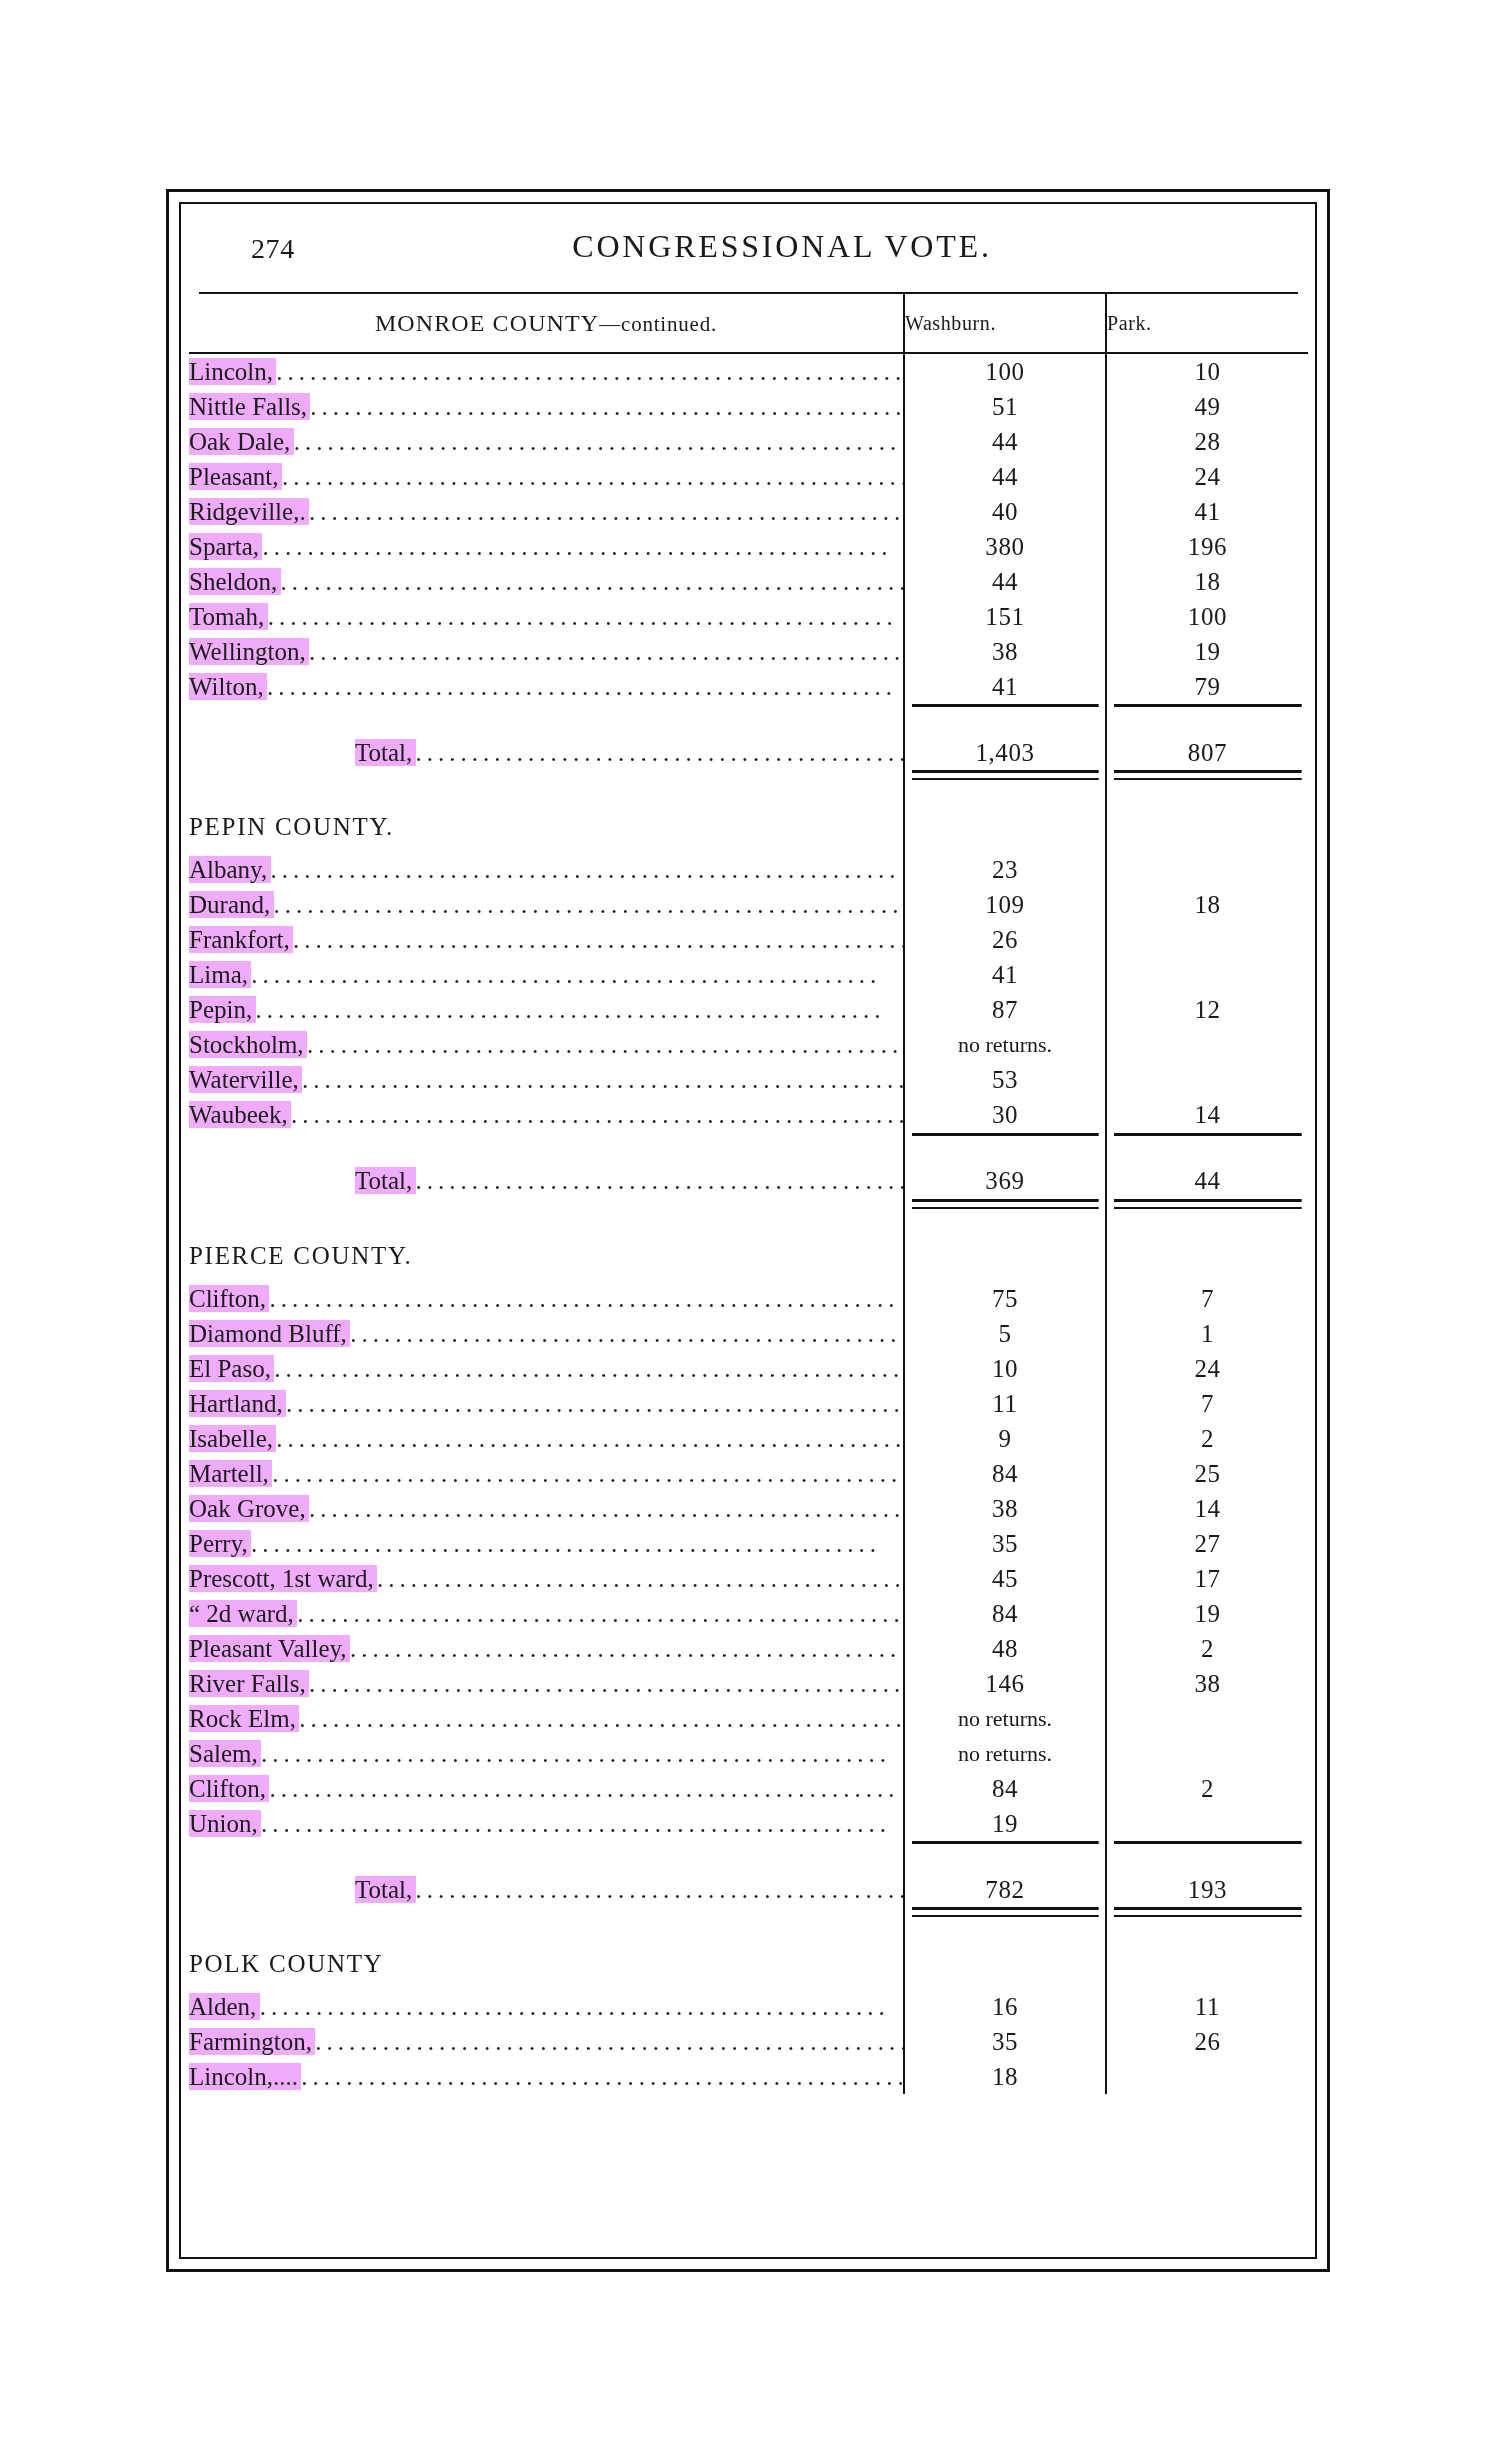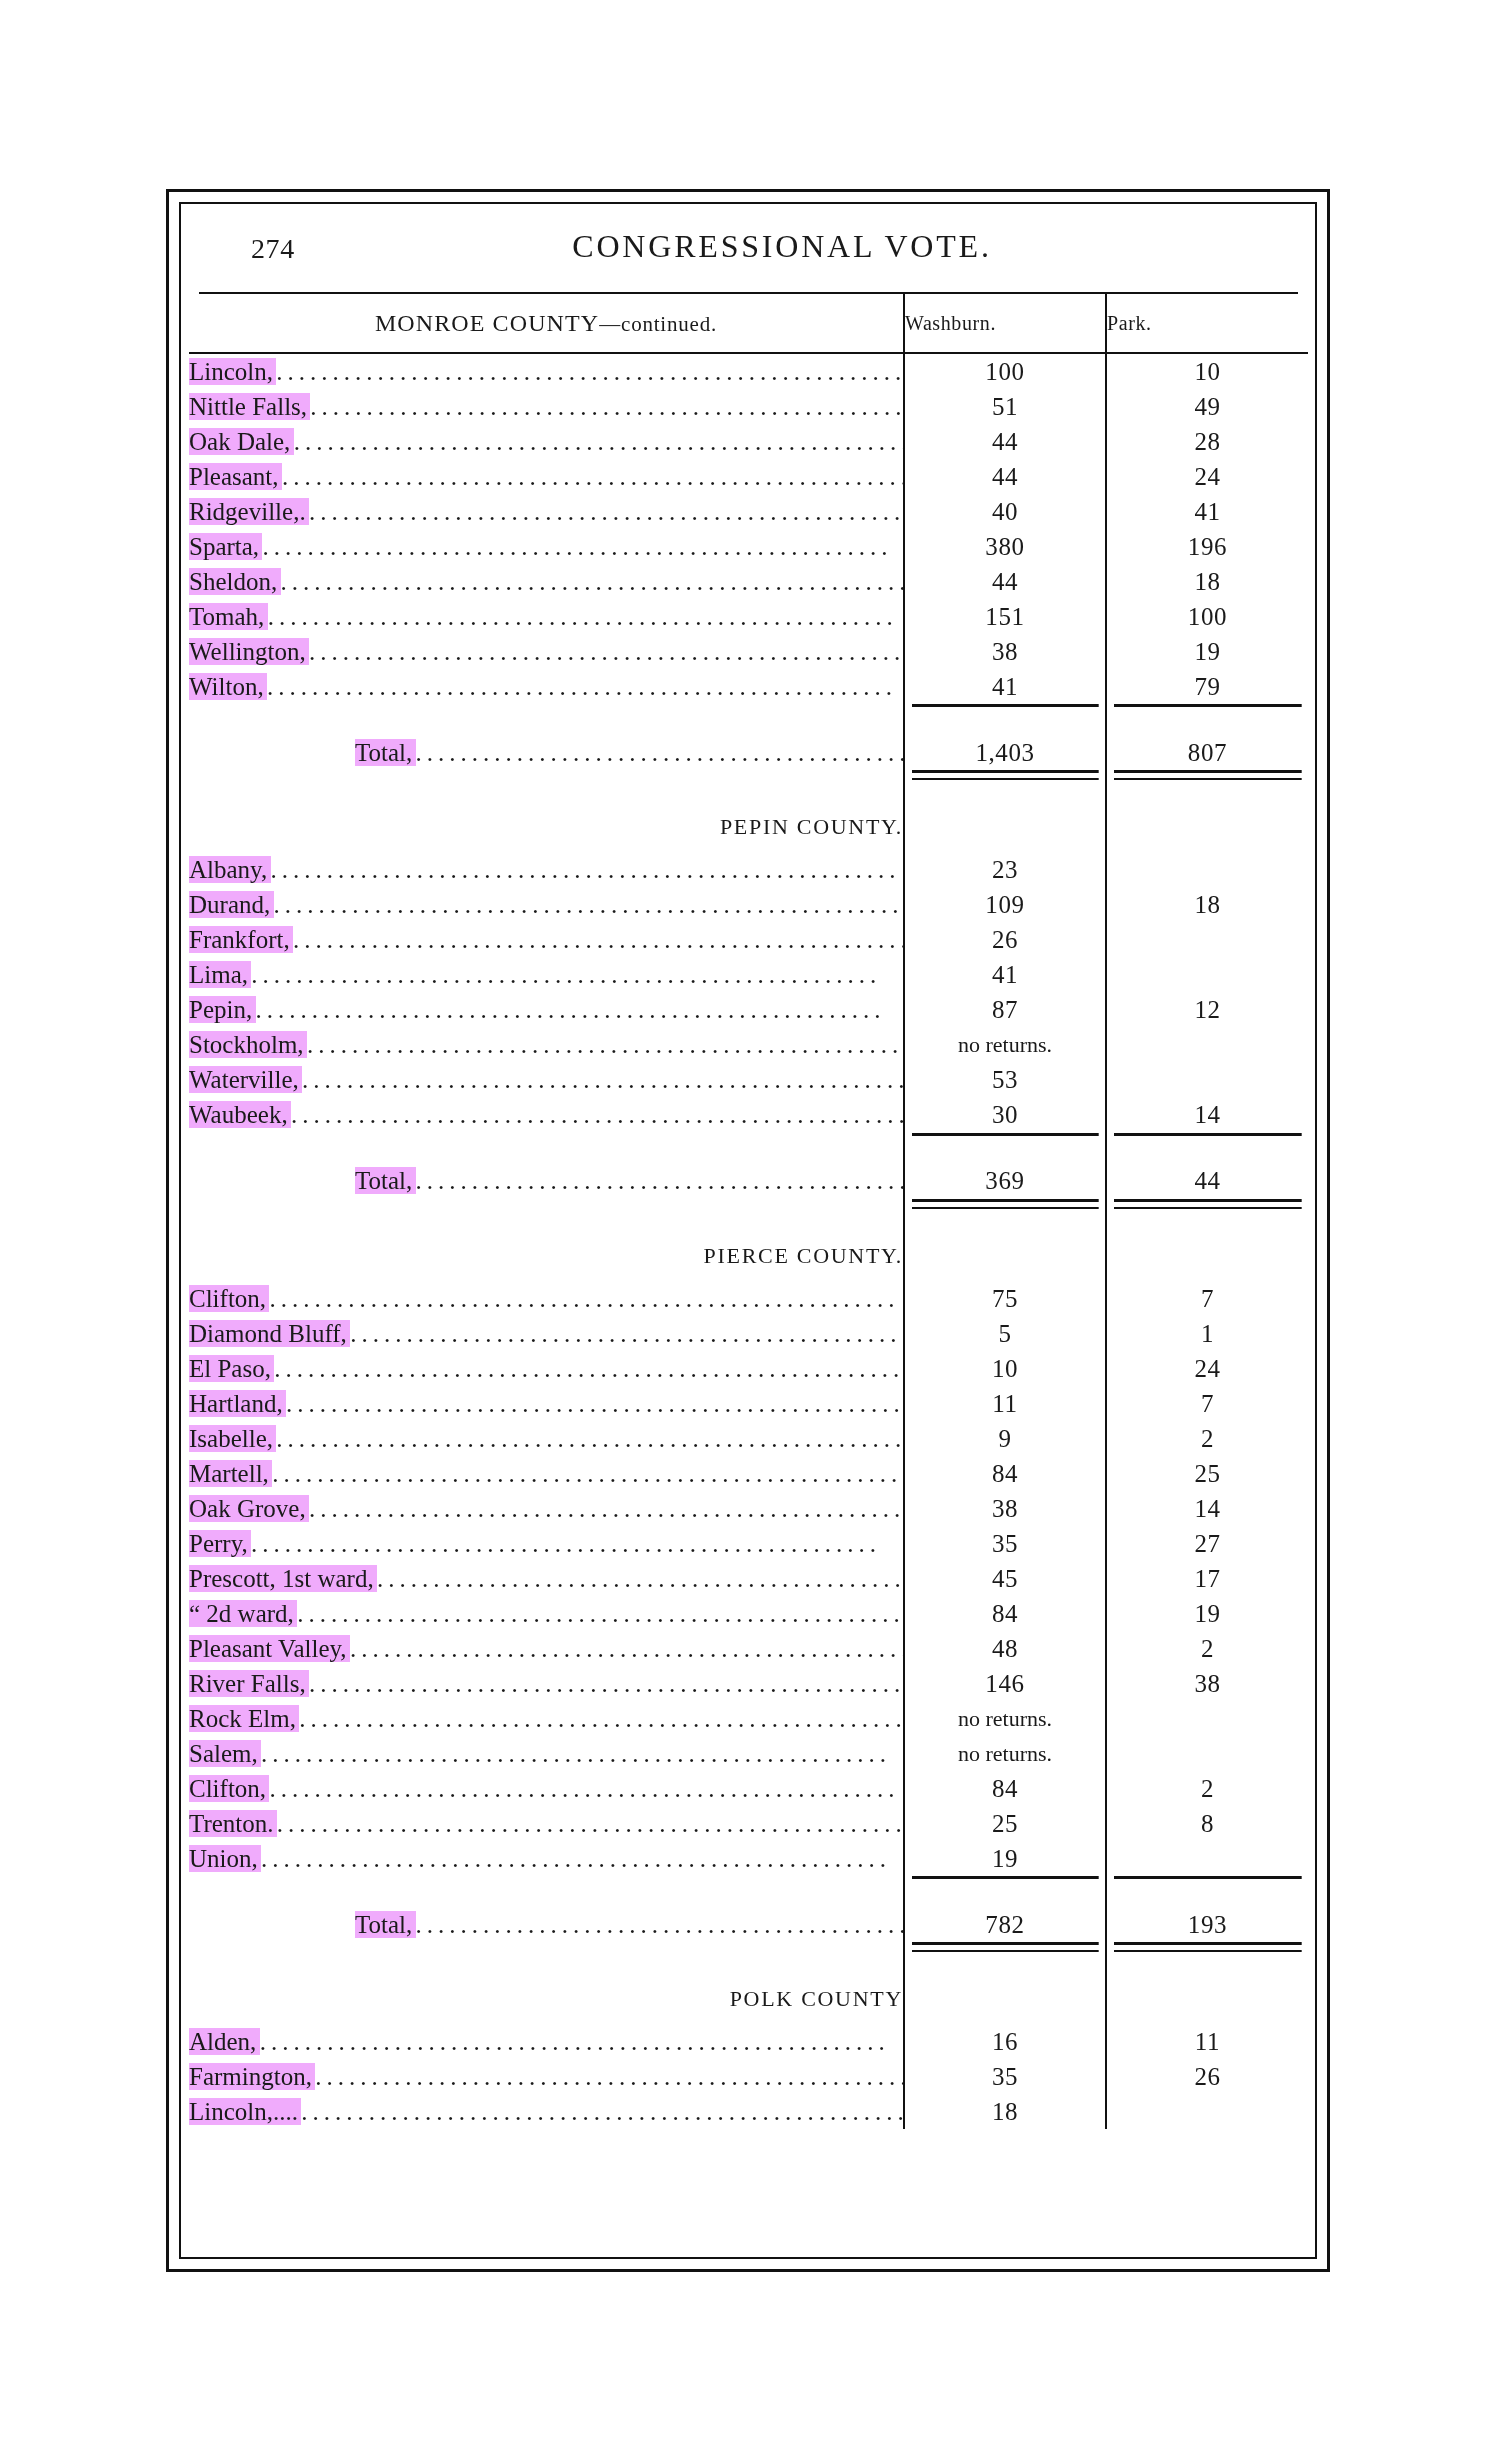--- a/index.html
+++ b/index.html
@@ -149,23 +149,23 @@
     height: 35px;
     letter-spacing: 0.6px;
   }
   td.num.noret {
     font-size: 22px;
     letter-spacing: 0;
   }
 
   
   td.county-head {
-    text-align: right;
+    text-align: left;
     font-variant: small-caps;
-    font-size: 22px;
+    font-size: 25px;
     letter-spacing: 1.7px;
     height: 51px;
     padding-right: 128px;
     vertical-align: bottom;
     padding-bottom: 4.4px;
   }
 
   
   tr.total td.name {
     text-align: left;
@@ -518,27 +518,20 @@
         </tr>
         <tr>
           <td class="name">
             <span class="leaders"><span class="lbl">Clifton,</span><span class="dots">........................................................</span></span>
           </td>
           <td class="num col-wash">84</td>
           <td class="num col-park">2</td>
         </tr>
         <tr>
           <td class="name">
-            <span class="leaders"><span class="lbl">Trenton.</span><span class="dots">........................................................</span></span>
-          </td>
-          <td class="num col-wash">25</td>
-          <td class="num col-park">8</td>
-        </tr>
-        <tr>
-          <td class="name">
             <span class="leaders"><span class="lbl">Union,</span><span class="dots">........................................................</span></span>
           </td>
           <td class="num col-wash">19</td>
           <td class="num col-park"></td>
         </tr>
         <tr class="rule-single">
           <td></td>
           <td class="col-wash"></td>
           <td class="col-park"></td>
         </tr>

